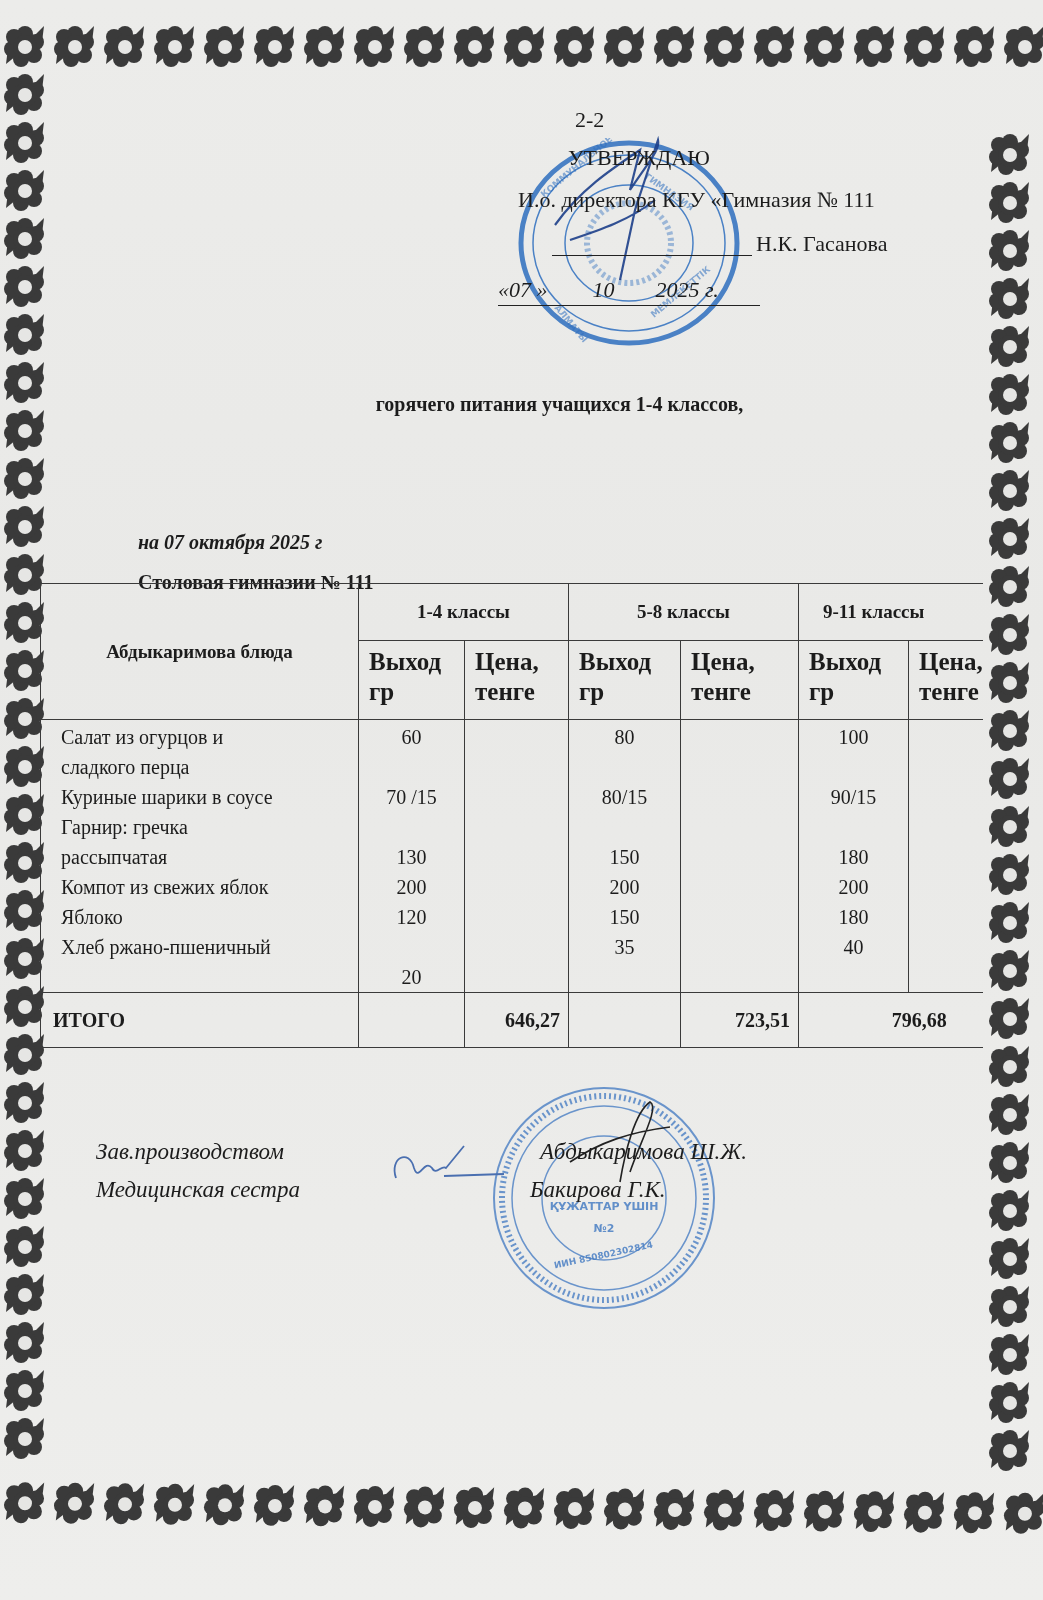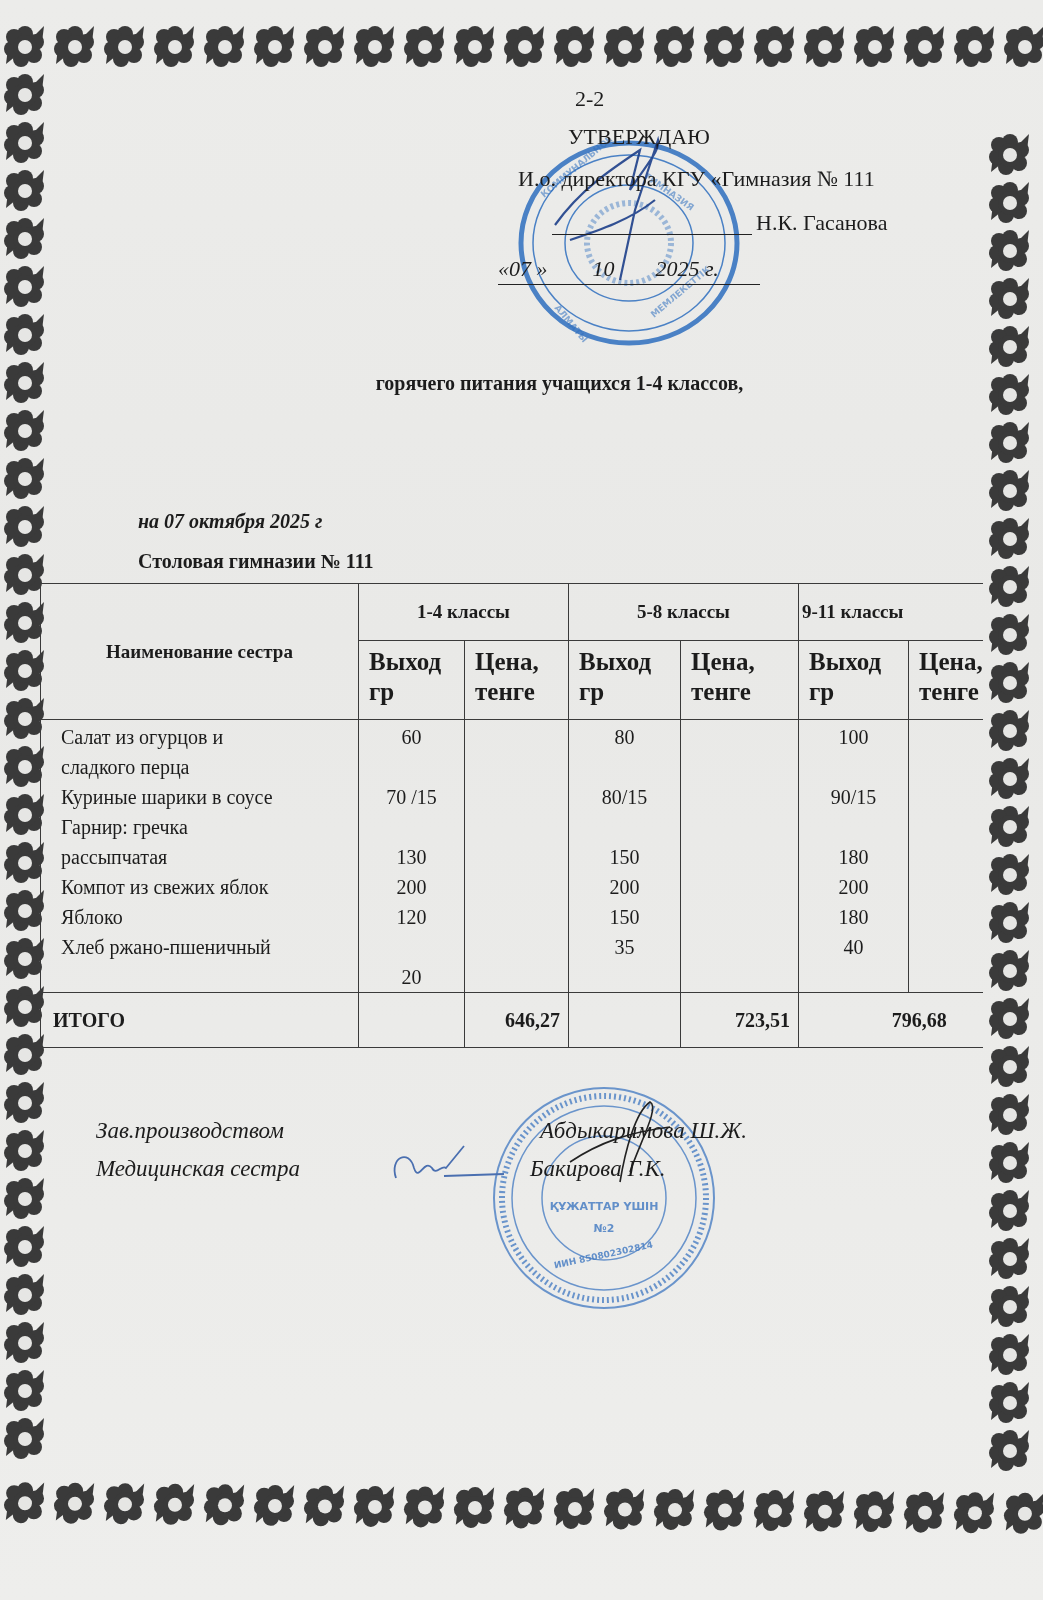--- a/index.html
+++ b/index.html
@@ -15,21 +15,21 @@
   }
   
   .border-row { position: absolute; display: flex; gap: 0; }
   .border-col { position: absolute; display: flex; flex-direction: column; }
   .orn { width: 50px; height: 48px; flex: 0 0 auto; display: block; }
   .border-top { left: 0; top: 22px; }
   .border-bottom { left: 0; top: 1478px; transform: rotate(0.6deg); transform-origin: left; }
   .border-left { left: 0; top: 70px; }
   .border-right { left: 985px; top: 130px; }
 
-  .abs { position: absolute; white-space: nowrap; }
+  .abs { position: absolute; white-space: nowrap; margin-top: 21px; }
   .t-page { left: 575px; top: 86px; font-size: 22px; }
   .t-approve { left: 568px; top: 124px; font-size: 22px; }
   .t-director { left: 518px; top: 166px; font-size: 22px; }
   .t-sign-line { left: 552px; top: 206px; width: 200px; border-bottom: 1.5px solid #222; height: 28px; }
   .t-director-name { left: 756px; top: 210px; font-size: 22px; }
   .t-date { left: 498px; top: 256px; font-size: 22px; font-style: italic; border-bottom: 1.5px solid #222; padding-bottom: 2px; width: 262px; }
   .t-date span { display: inline-block; }
 
   .t-menu { left: 0; width: 1043px; top: 328px; text-align: center; font-size: 22px; font-weight: bold; letter-spacing: 6px; }
   .t-sub1 { left: 0; width: 1043px; top: 372px; text-align: center; font-size: 20px; font-weight: bold; padding-left: 76px; box-sizing: border-box; }
@@ -1512,24 +1512,24 @@
       <col style="width:318px">
         <col style="width:106px">
         <col style="width:104px">
       <col style="width:112px">
         <col style="width:118px">
         <col style="width:110px">
         <col style="width:70px">
     </colgroup>
     <tbody>
         <tr>
-      <th rowspan="2" class="h-name">Наименование сестра</th>
+      <th rowspan="2" class="h-name">Абдыкаримова блюда</th>
       <th colspan="2" class="h-group">1-4 классы</th>
       <th colspan="2" class="h-group">5-8 классы</th>
-      <th colspan="2" class="h-group no-right" style="text-align:left; padding-left:3px; overflow:hidden;">9-11 классы</th>
+      <th colspan="2" class="h-group no-right" style="text-align:left; padding-left:24px; overflow:hidden;">9-11 классы</th>
     </tr>
     <tr>
       <th class="h-sub">Выход гр</th>
       <th class="h-sub">Цена, тенге</th>
       <th class="h-sub">Выход гр</th>
       <th class="h-sub">Цена, тенге</th>
       <th class="h-sub">Выход гр</th>
       <th class="h-sub no-right" style="overflow:hidden;">Цена, тенге</th>
     </tr>
     <tr class="body-row">

